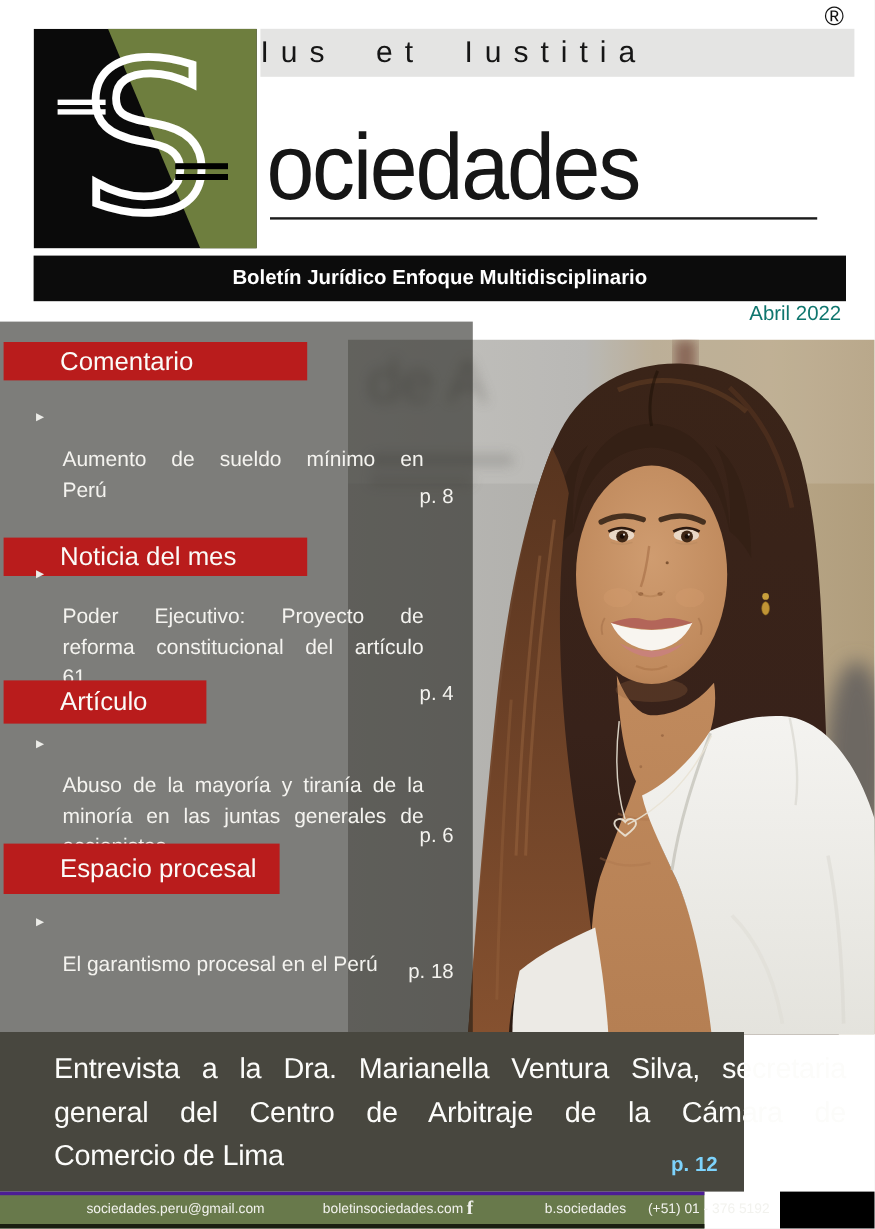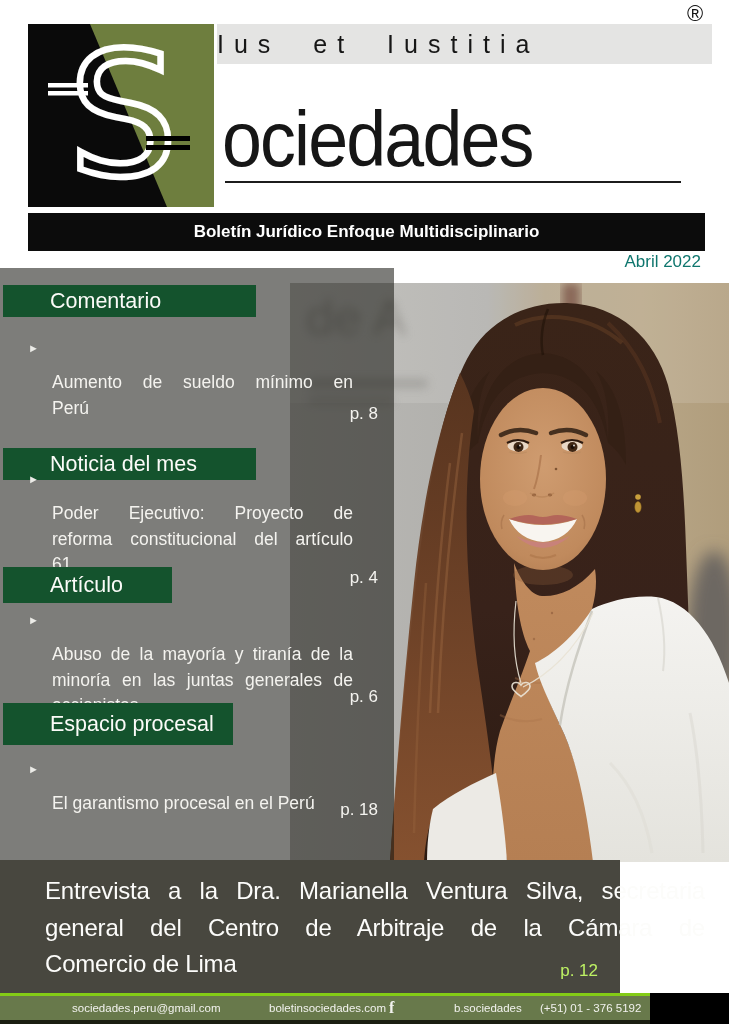--- a/index.html
+++ b/index.html
@@ -30,21 +30,21 @@
   }
   .issue-date { position:absolute; right:28px; top:252px; font-size:17px; color:#0f766e; }
   
   .photo { position:absolute; left:290px; top:283px; width:439px; height:579px; }
   
   .toc-panel {
     position:absolute; left:0; top:268px; width:394px; height:594px;
     background:rgba(24,24,18,0.56);
   }
   .sec-header {
-    position:absolute; left:3px; background:#14532d; color:#fbfbf8;
+    position:absolute; left:3px; background:#b91c1c; color:#fbfbf8;
     padding-left:47px; font-size:21.5px; box-sizing:border-box;
   }
   .sec1 { top:17px;  width:253px; height:32px; line-height:32px; }
   .sec2 { top:159px; width:253px; height:32px; line-height:32px;margin-top:21px; }
   .sec3 { top:299px; width:169px; height:36px; line-height:36px; }
   .sec4 { top:435px; width:230px; height:42px; line-height:42px; }
   .toc-item {
     position:absolute; left:52px; width:301px; color:#f4f3ef;
     font-size:17.5px; line-height:25.5px;margin-top:32px;
   }
@@ -56,26 +56,26 @@
   }
   
   .feature-bar {
     position:absolute; left:0; top:860px; width:620px; height:133px;
     background:#48473f; color:#fcfcfa;
   }
   .feature-text {
     position:absolute; left:45px; top:13px; width:660px;
     font-size:24px; line-height:36.5px; letter-spacing:-0.2px;
   }
-  .feature-page { position:absolute; right:22px; bottom:12px; font-size:17px; color:#bef264; }
+  .feature-page { position:absolute; right:22px; bottom:12px; font-size:17px; color:#7dd3fc;font-weight:bold; }
   
   .footer-green {
-    position:absolute; left:0; top:993px; width:650px; height:31px;
+    position:absolute; left:0; top:993px; width:587px; height:31px;
     background:#68794b; box-sizing:border-box;
-    border-top:3px solid #84cc16; border-bottom:4px solid #1a1e11;
+    border-top:3px solid #4c1d95; border-bottom:4px solid #1a1e11;
     color:#f2f2ee; font-size:11.5px;
   }
   .footer-item { position:absolute; top:0; line-height:24px; white-space:nowrap; }
   .f-email   { left:72px; }
   .f-site    { left:269px; }
   .f-fbicon  { left:389px; font-size:16px; font-weight:bold; font-family:"Liberation Serif", serif; }
   .f-fb      { left:413px;margin-left:41px; }
   .f-phone   { left:540px; }
   .footer-black { position:absolute; left:650px; top:993px; width:79px; height:31px; background:#000; }
 </style>

